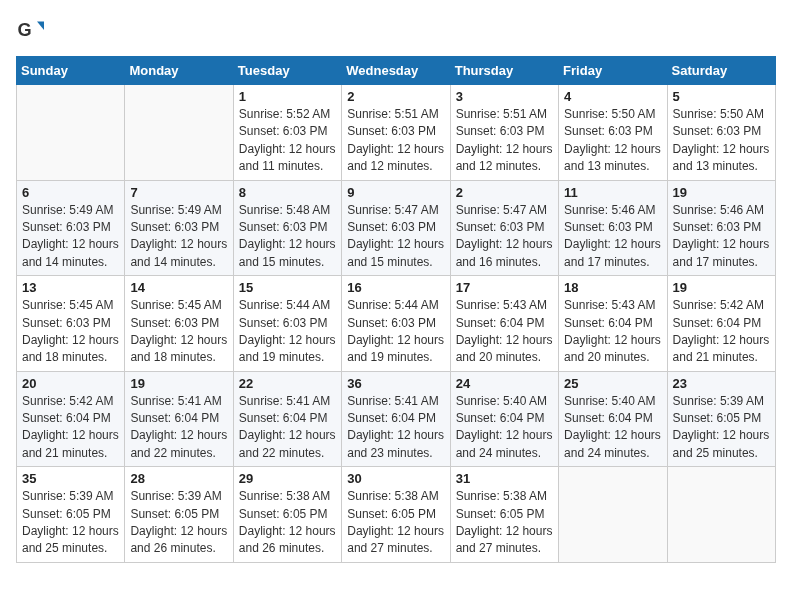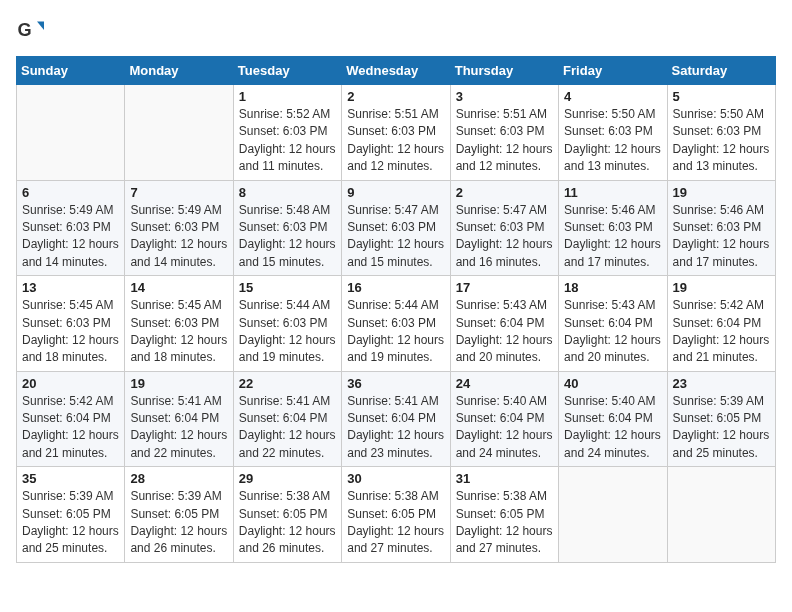--- a/index.html
+++ b/index.html
@@ -294,21 +294,21 @@
 and 23 minutes.</div>
         </td>
         <td>
           <span class="day-number">24</span>
           <div class="day-detail" style="white-space: pre-wrap;">Sunrise: 5:40 AM
 Sunset: 6:04 PM
 Daylight: 12 hours
 and 24 minutes.</div>
         </td>
         <td>
-          <span class="day-number">40</span>
+          <span class="day-number">25</span>
           <div class="day-detail" style="white-space: pre-wrap;">Sunrise: 5:40 AM
 Sunset: 6:04 PM
 Daylight: 12 hours
 and 24 minutes.</div>
         </td>
         <td>
           <span class="day-number">23</span>
           <div class="day-detail" style="white-space: pre-wrap;">Sunrise: 5:39 AM
 Sunset: 6:05 PM
 Daylight: 12 hours

